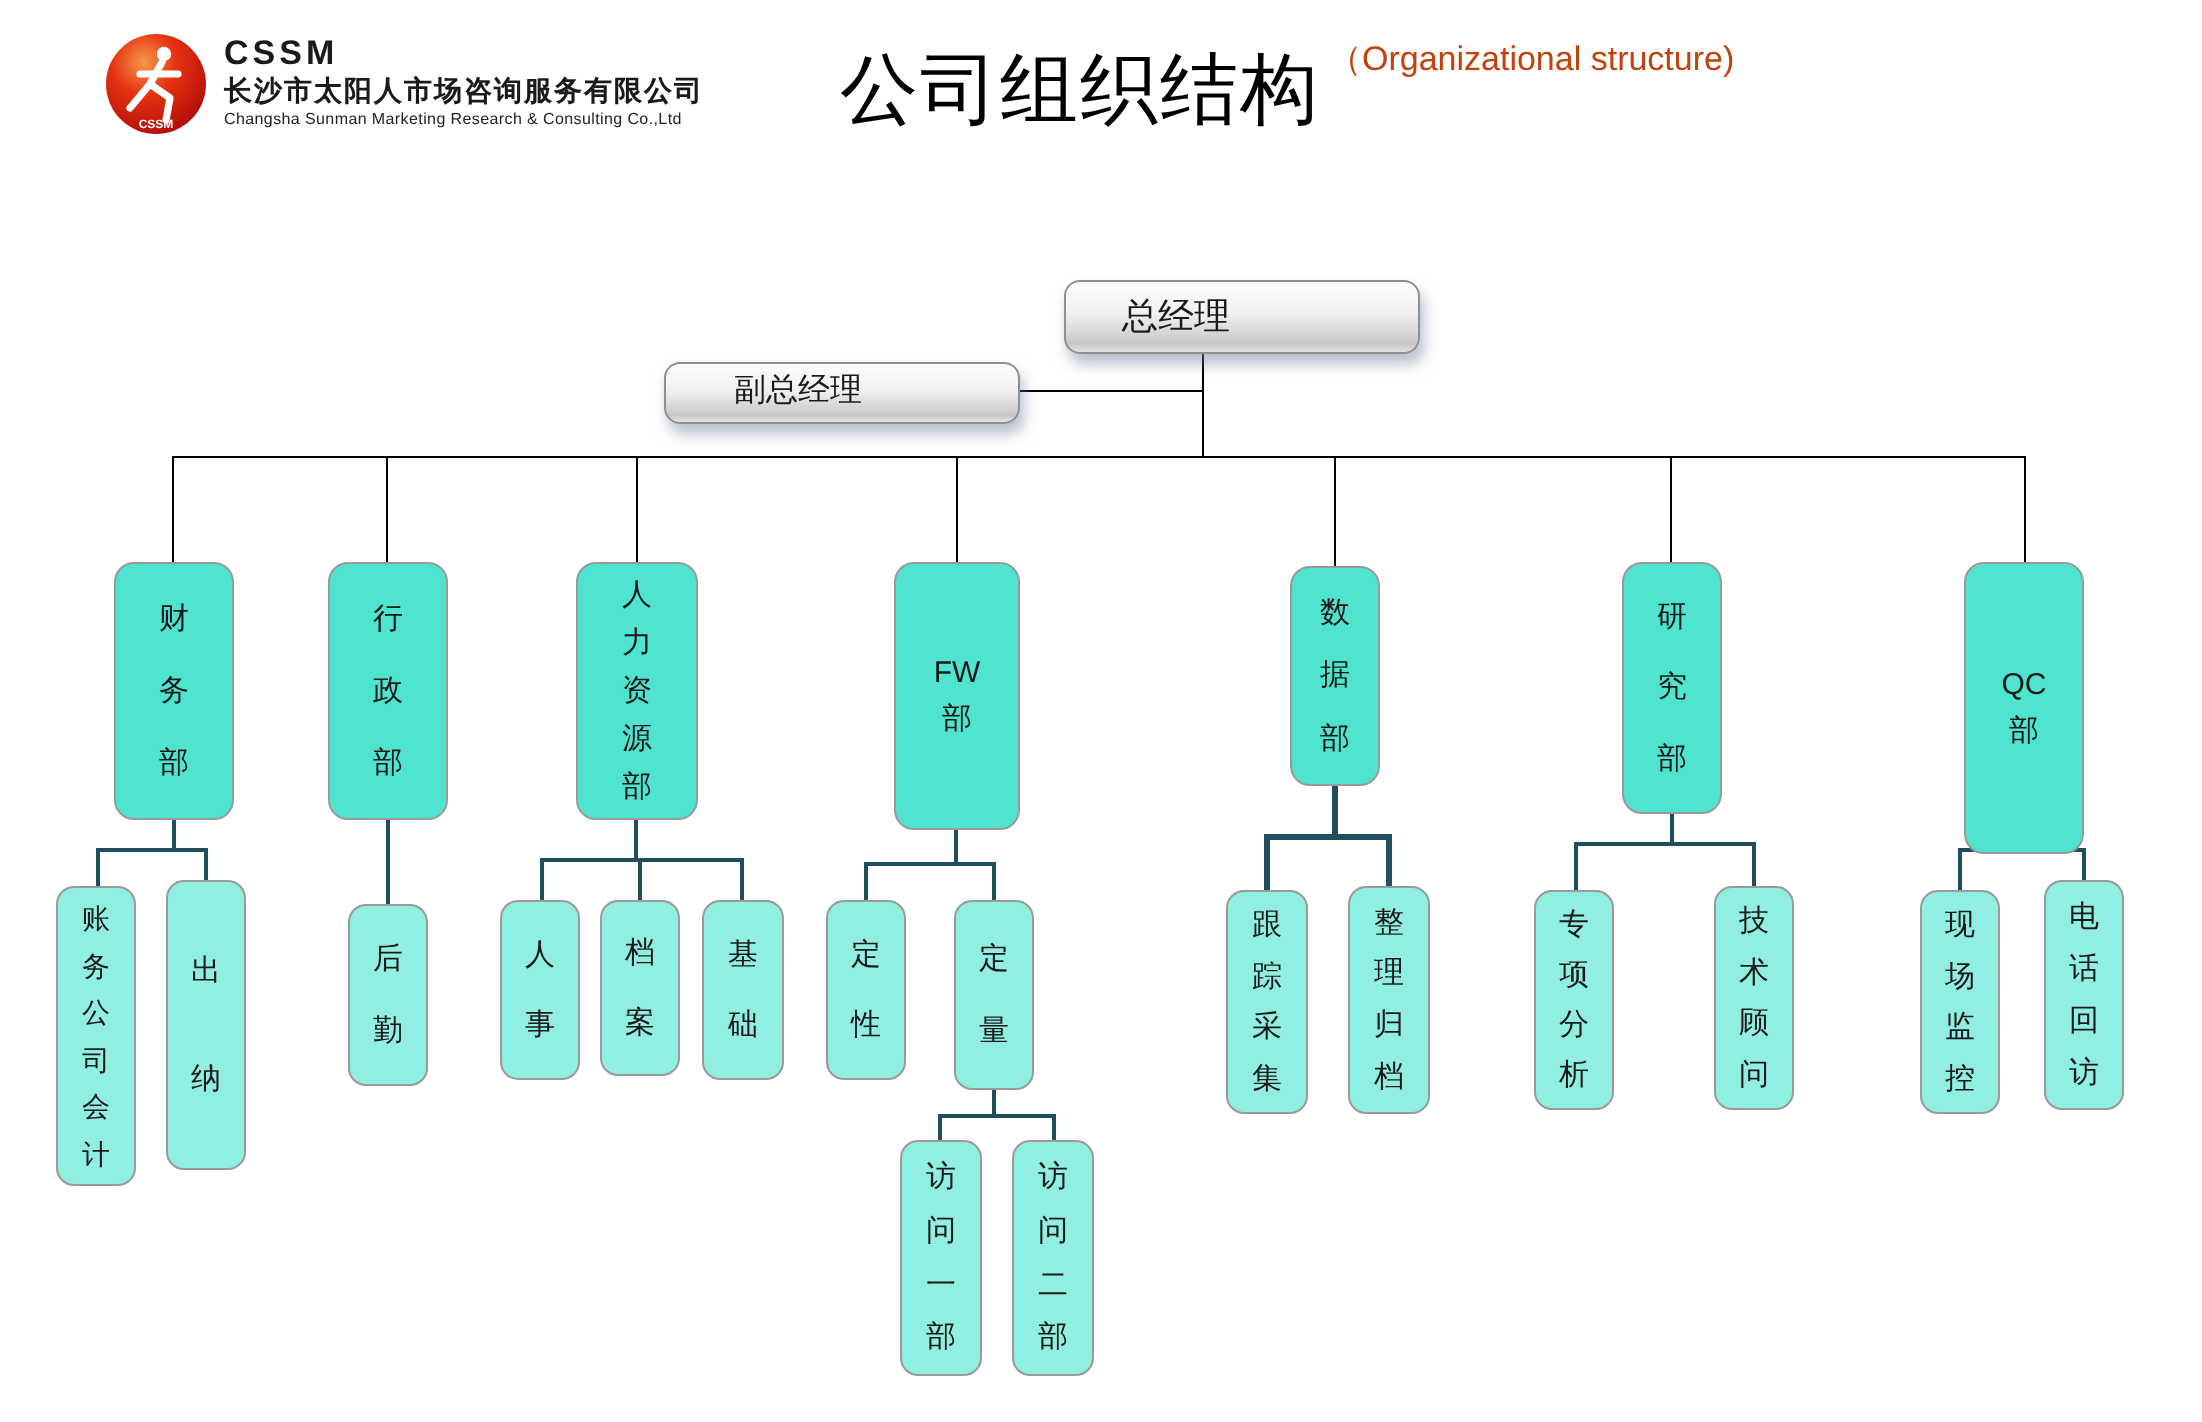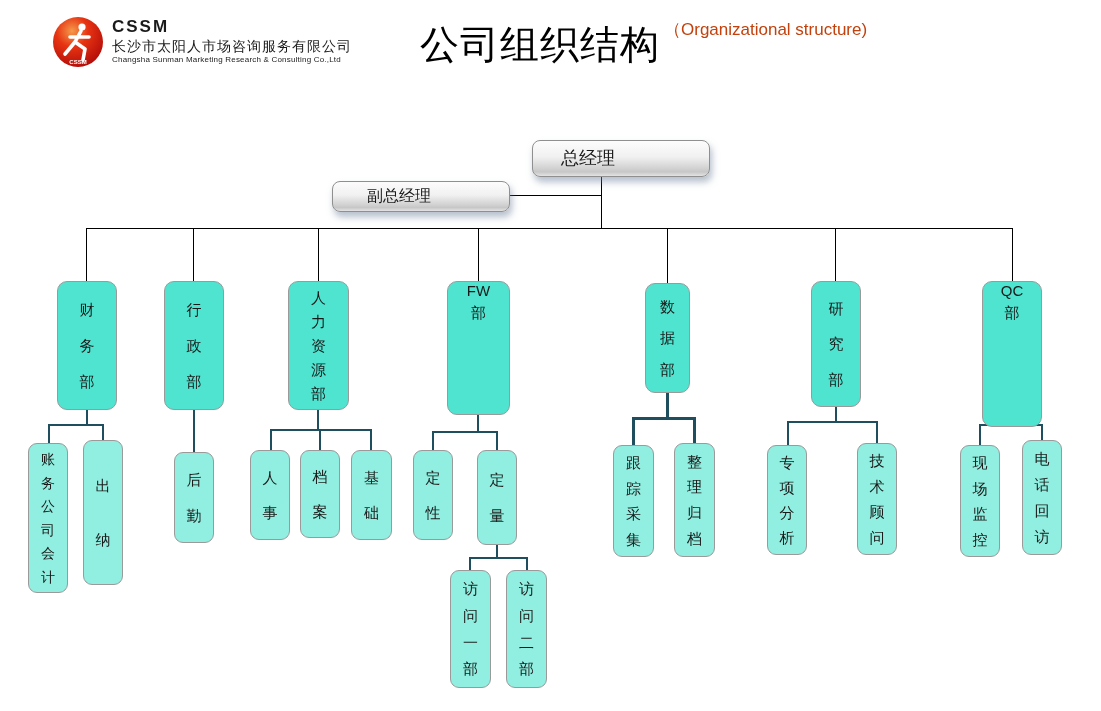--- a/index.html
+++ b/index.html
@@ -2,41 +2,41 @@
 <html><head>
 <meta charset="utf-8">
 <style>
   html,body{margin:0;padding:0;background:#fff;}
   #stage{position:relative;width:1101px;height:711px;background:#ffffff;overflow:hidden;
          font-family:"Liberation Sans",sans-serif;color:#111;}
   
   #logo{position:absolute;left:52px;top:16px;width:52px;height:52px;}
   #brand{position:absolute;left:112px;top:18px;line-height:1.1;}
   .brand-abbr{font-size:17px;font-weight:bold;letter-spacing:2px;color:#1a1a1a;}
-  .brand-cn{font-size:14px;font-weight:normal;font-family:"Liberation Serif",serif;color:#1a1a1a;margin-top:2px;letter-spacing:1px;}
+  .brand-cn{font-size:14px;font-weight:bold;font-family:"Liberation Serif",serif;color:#1a1a1a;margin-top:2px;letter-spacing:1px;}
   .brand-en{font-size:8px;color:#222;margin-top:2px;letter-spacing:.2px;}
   #title{position:absolute;left:420px;top:18px;display:flex;align-items:flex-start;gap:4px;}
   .title-cn{font-size:39px;font-weight:500;color:#000;letter-spacing:1px;}
   .title-en{font-size:17px;font-weight:normal;color:#c2410c;}
   
   .kline{position:absolute;background:#000;}
   .tline{position:absolute;background:#1f4e5f;}
   
   .node{position:absolute;box-sizing:border-box;display:flex;flex-direction:column;
         justify-content:space-evenly;align-items:center;text-align:center;}
   .mgr{background:linear-gradient(180deg,#fcfcfc 0%,#f1f1f1 45%,#d2d2d2 78%,#c7c7c7 88%,#e3e3e3 100%);
        border:1px solid #8f8f8f;border-radius:8px;
        box-shadow:2px 5px 7px rgba(110,130,155,.5);
        flex-direction:row;justify-content:flex-start;align-items:center;}
   .mgr span{white-space:nowrap;}
   #gm-box{font-size:18px;padding-left:28px;margin-left:22px;}
   #deputy-box{font-size:16px;padding-left:34px;margin-left:10px;}
   .dept{background:#4fe4d0;border:1.5px solid #9a9a9a;border-radius:10px;font-size:15px;}
   .sub{background:#90efe0;border:1.5px solid #9a9a9a;border-radius:9px;font-size:15px;}
-  .dept.center{justify-content:flex-start;gap:5px;}
+  .dept.center{justify-content:center;gap:5px;}
   .node span{display:block;line-height:1.15;color:#1a1a1a;}
 </style>
 </head>
 <body>
 
 <div id="stage">
 
   <svg id="logo" viewBox="0 0 52 52">
     <defs>
       <radialGradient id="lg" cx="38%" cy="28%" r="80%">

